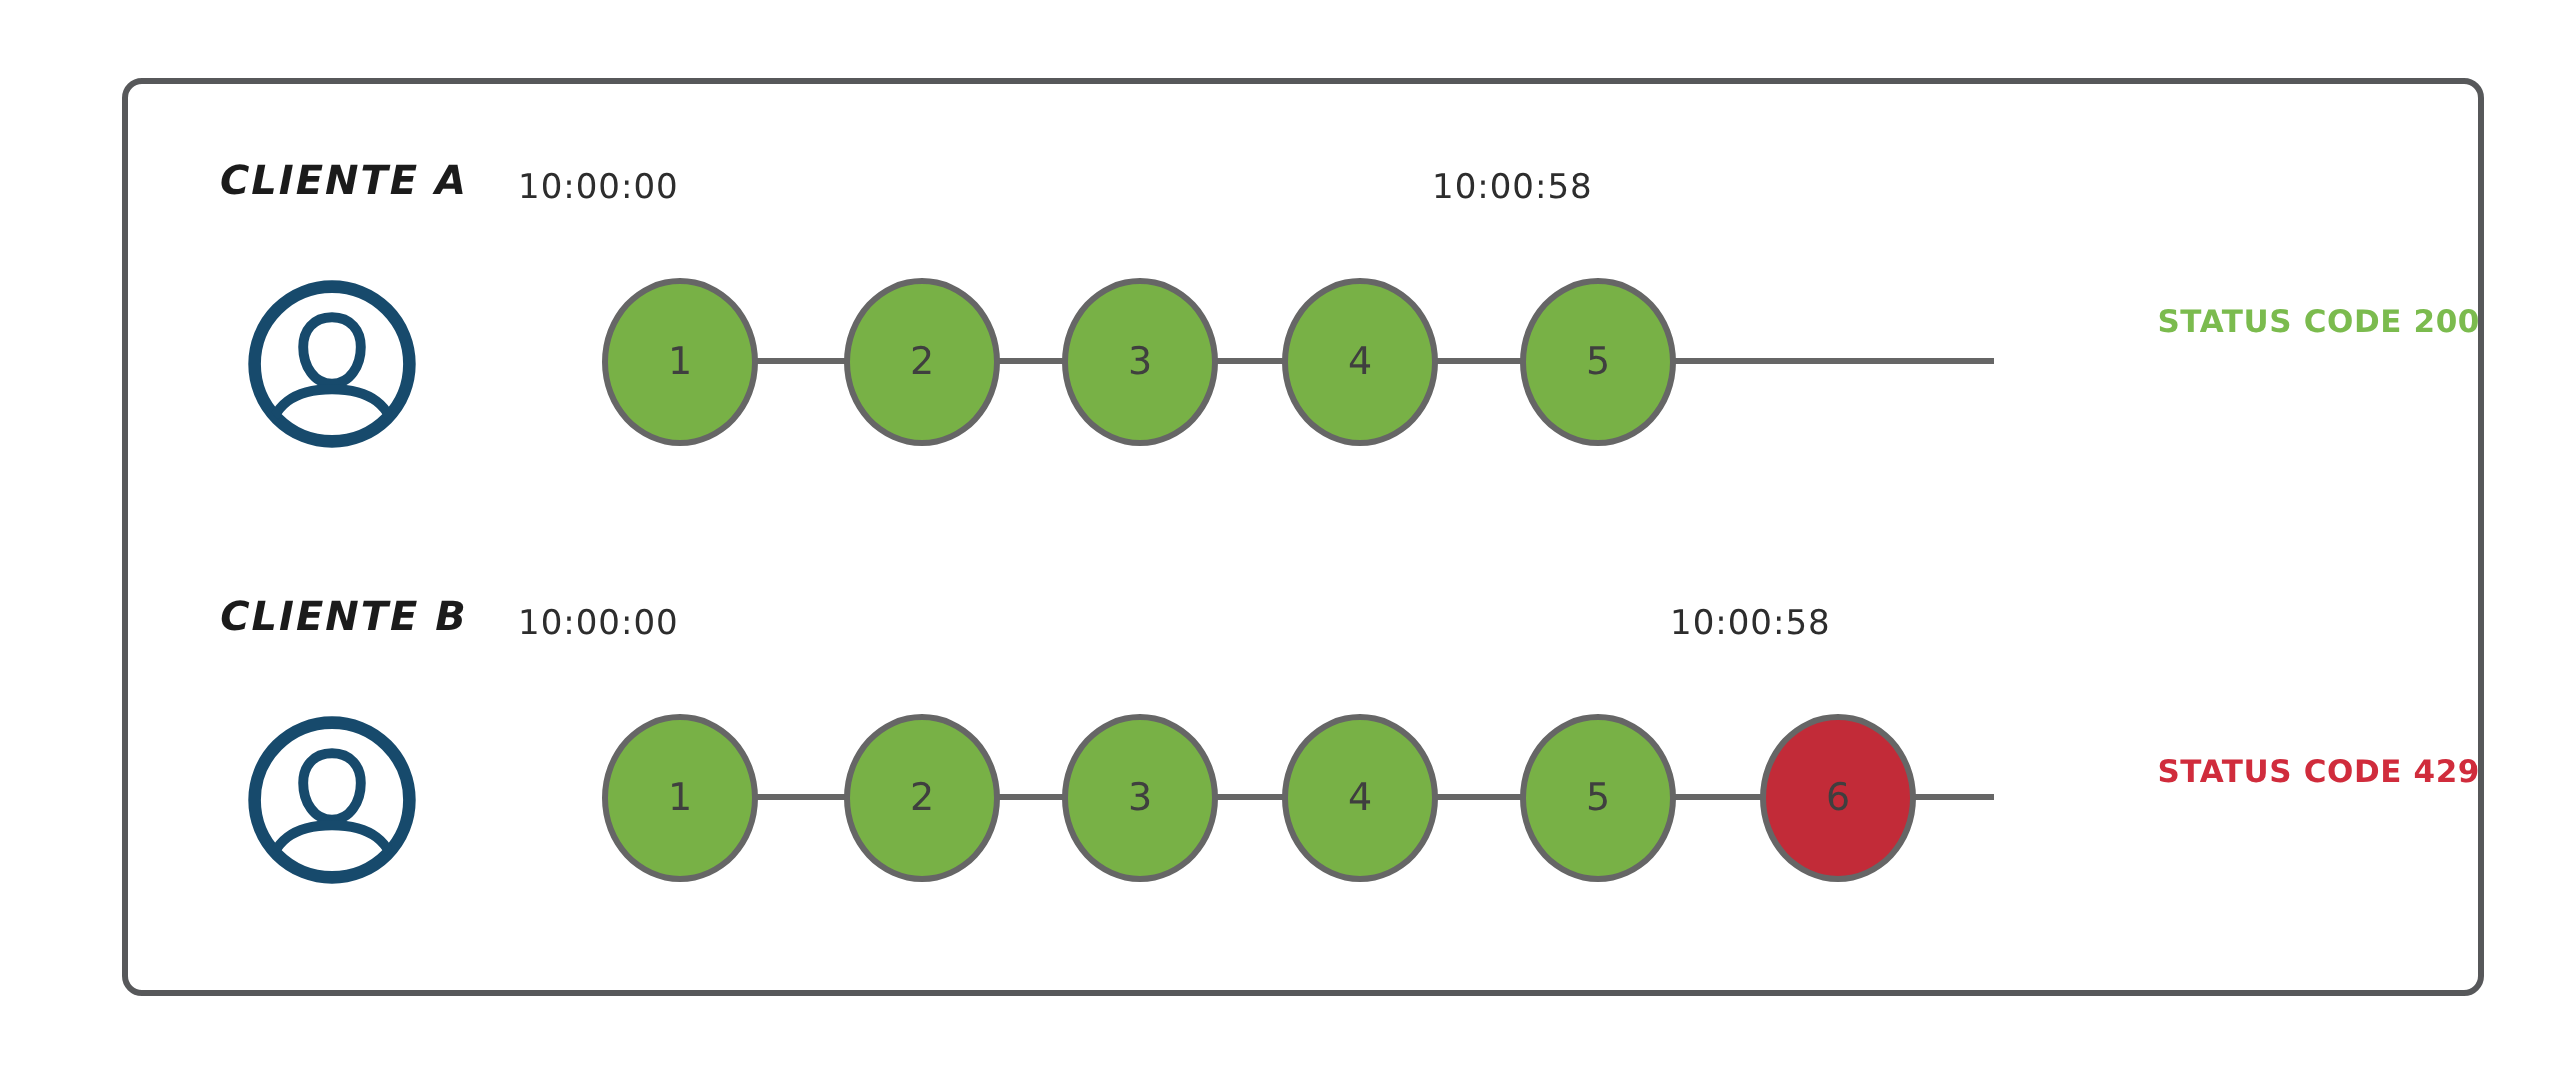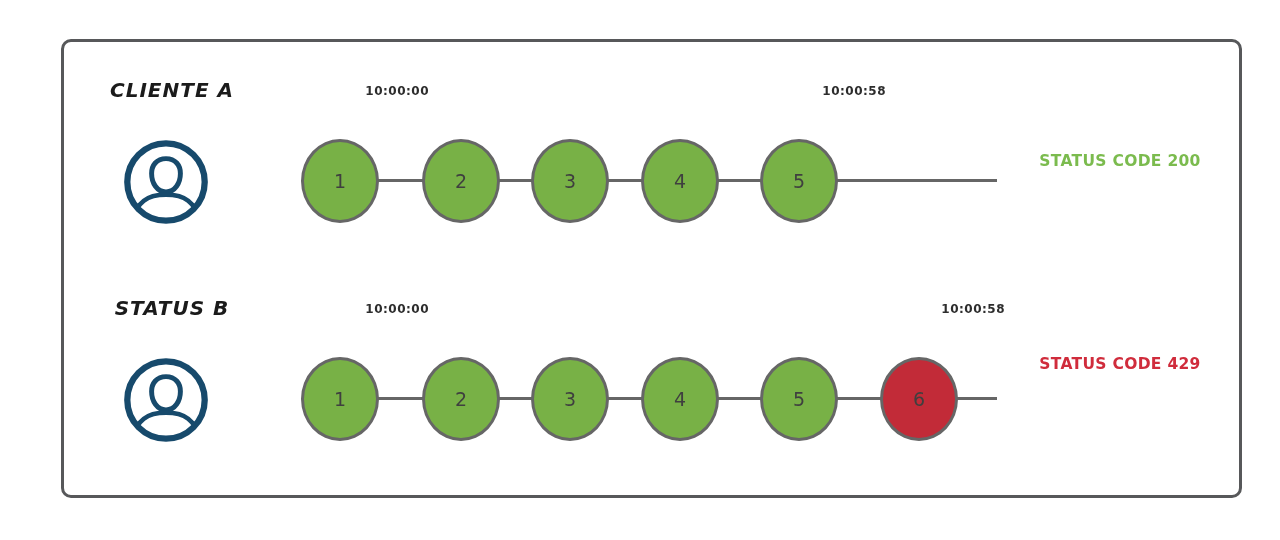--- a/index.html
+++ b/index.html
@@ -12,22 +12,22 @@
     box-sizing:border-box;border:3px solid var(--frame-border,#57585a);
     border-radius:10px;background:#ffffff;
   }
   .client-label{
     position:absolute;width:170px;text-align:center;
     font-size:20px;font-weight:700;font-style:italic;letter-spacing:1px;
     color:#1b1b1b;
   }
   .avatar{position:absolute;width:90px;height:90px;}
   .timestamp{
-    position:absolute;width:170px;text-align:right;
-    font-size:12px;font-weight:700;letter-spacing:.5px;
+    position:absolute;width:170px;text-align:left;
+    font-size:17px;font-weight:400;letter-spacing:.5px;
     color:var(--text-dark,#2d2d2d);
   }
   .tl-line{position:absolute;height:3px;background:var(--line,#666666);}
   .circle{
     position:absolute;width:78px;height:84px;border-radius:50%;
     border:3px solid var(--circle-border,#666666);box-sizing:border-box;
     display:flex;align-items:center;justify-content:center;
     font-size:19px;color:var(--number,#3f3f3f);
   }
   .circle.ok{background:var(--circle-green,#78b146);}
@@ -77,25 +77,25 @@
   <div class="circle ok" style="left:531px;top:139px;">
     <span>3</span>
     </div>
   <div class="circle ok" style="left:641px;top:139px;">
     <span>4</span>
     </div>
   <div class="circle ok" style="left:760px;top:139px;">
     <span>5</span>
     </div>
 
-  <div class="status ok" style="left:1000px;top:151px;">
+  <div class="status ok" style="left:1000px;top:151px;text-align:right;">
     <div>STATUS CODE 200</div>
   </div>
 
-  <div class="client-label" style="left:87px;top:296px;">STATUS B</div>
+  <div class="client-label" style="left:87px;top:296px;">CLIENTE B</div>
 
   <div class="avatar" style="left:121px;top:355px;">
     <svg viewBox="0 0 100 100" width="90" height="90">
       <defs>
           <clipPath id="clipB">
             <circle cx="50" cy="50" r="43"></circle>
           </clipPath>
         </defs>
       <circle cx="50" cy="50" r="43" fill="#ffffff" style="stroke:var(--navy,#174a6c)" stroke-width="7"></circle>
       <g clip-path="url(#clipB)" fill="none" style="stroke:var(--navy,#174a6c)" stroke-width="5.5" stroke-linecap="round" stroke-linejoin="round">
@@ -122,17 +122,17 @@
   <div class="circle ok" style="left:641px;top:357px;">
     <span>4</span>
     </div>
   <div class="circle ok" style="left:760px;top:357px;">
     <span>5</span>
     </div>
   <div class="circle limited" style="left:880px;top:357px;">
     <span>6</span>
     </div>
 
-  <div class="status limited" style="left:1000px;top:354px;">
+  <div class="status limited" style="left:1000px;top:376px;text-align:right;">
     <div>STATUS CODE 429</div>
   </div>
 
 </div>
 
 </body></html>

